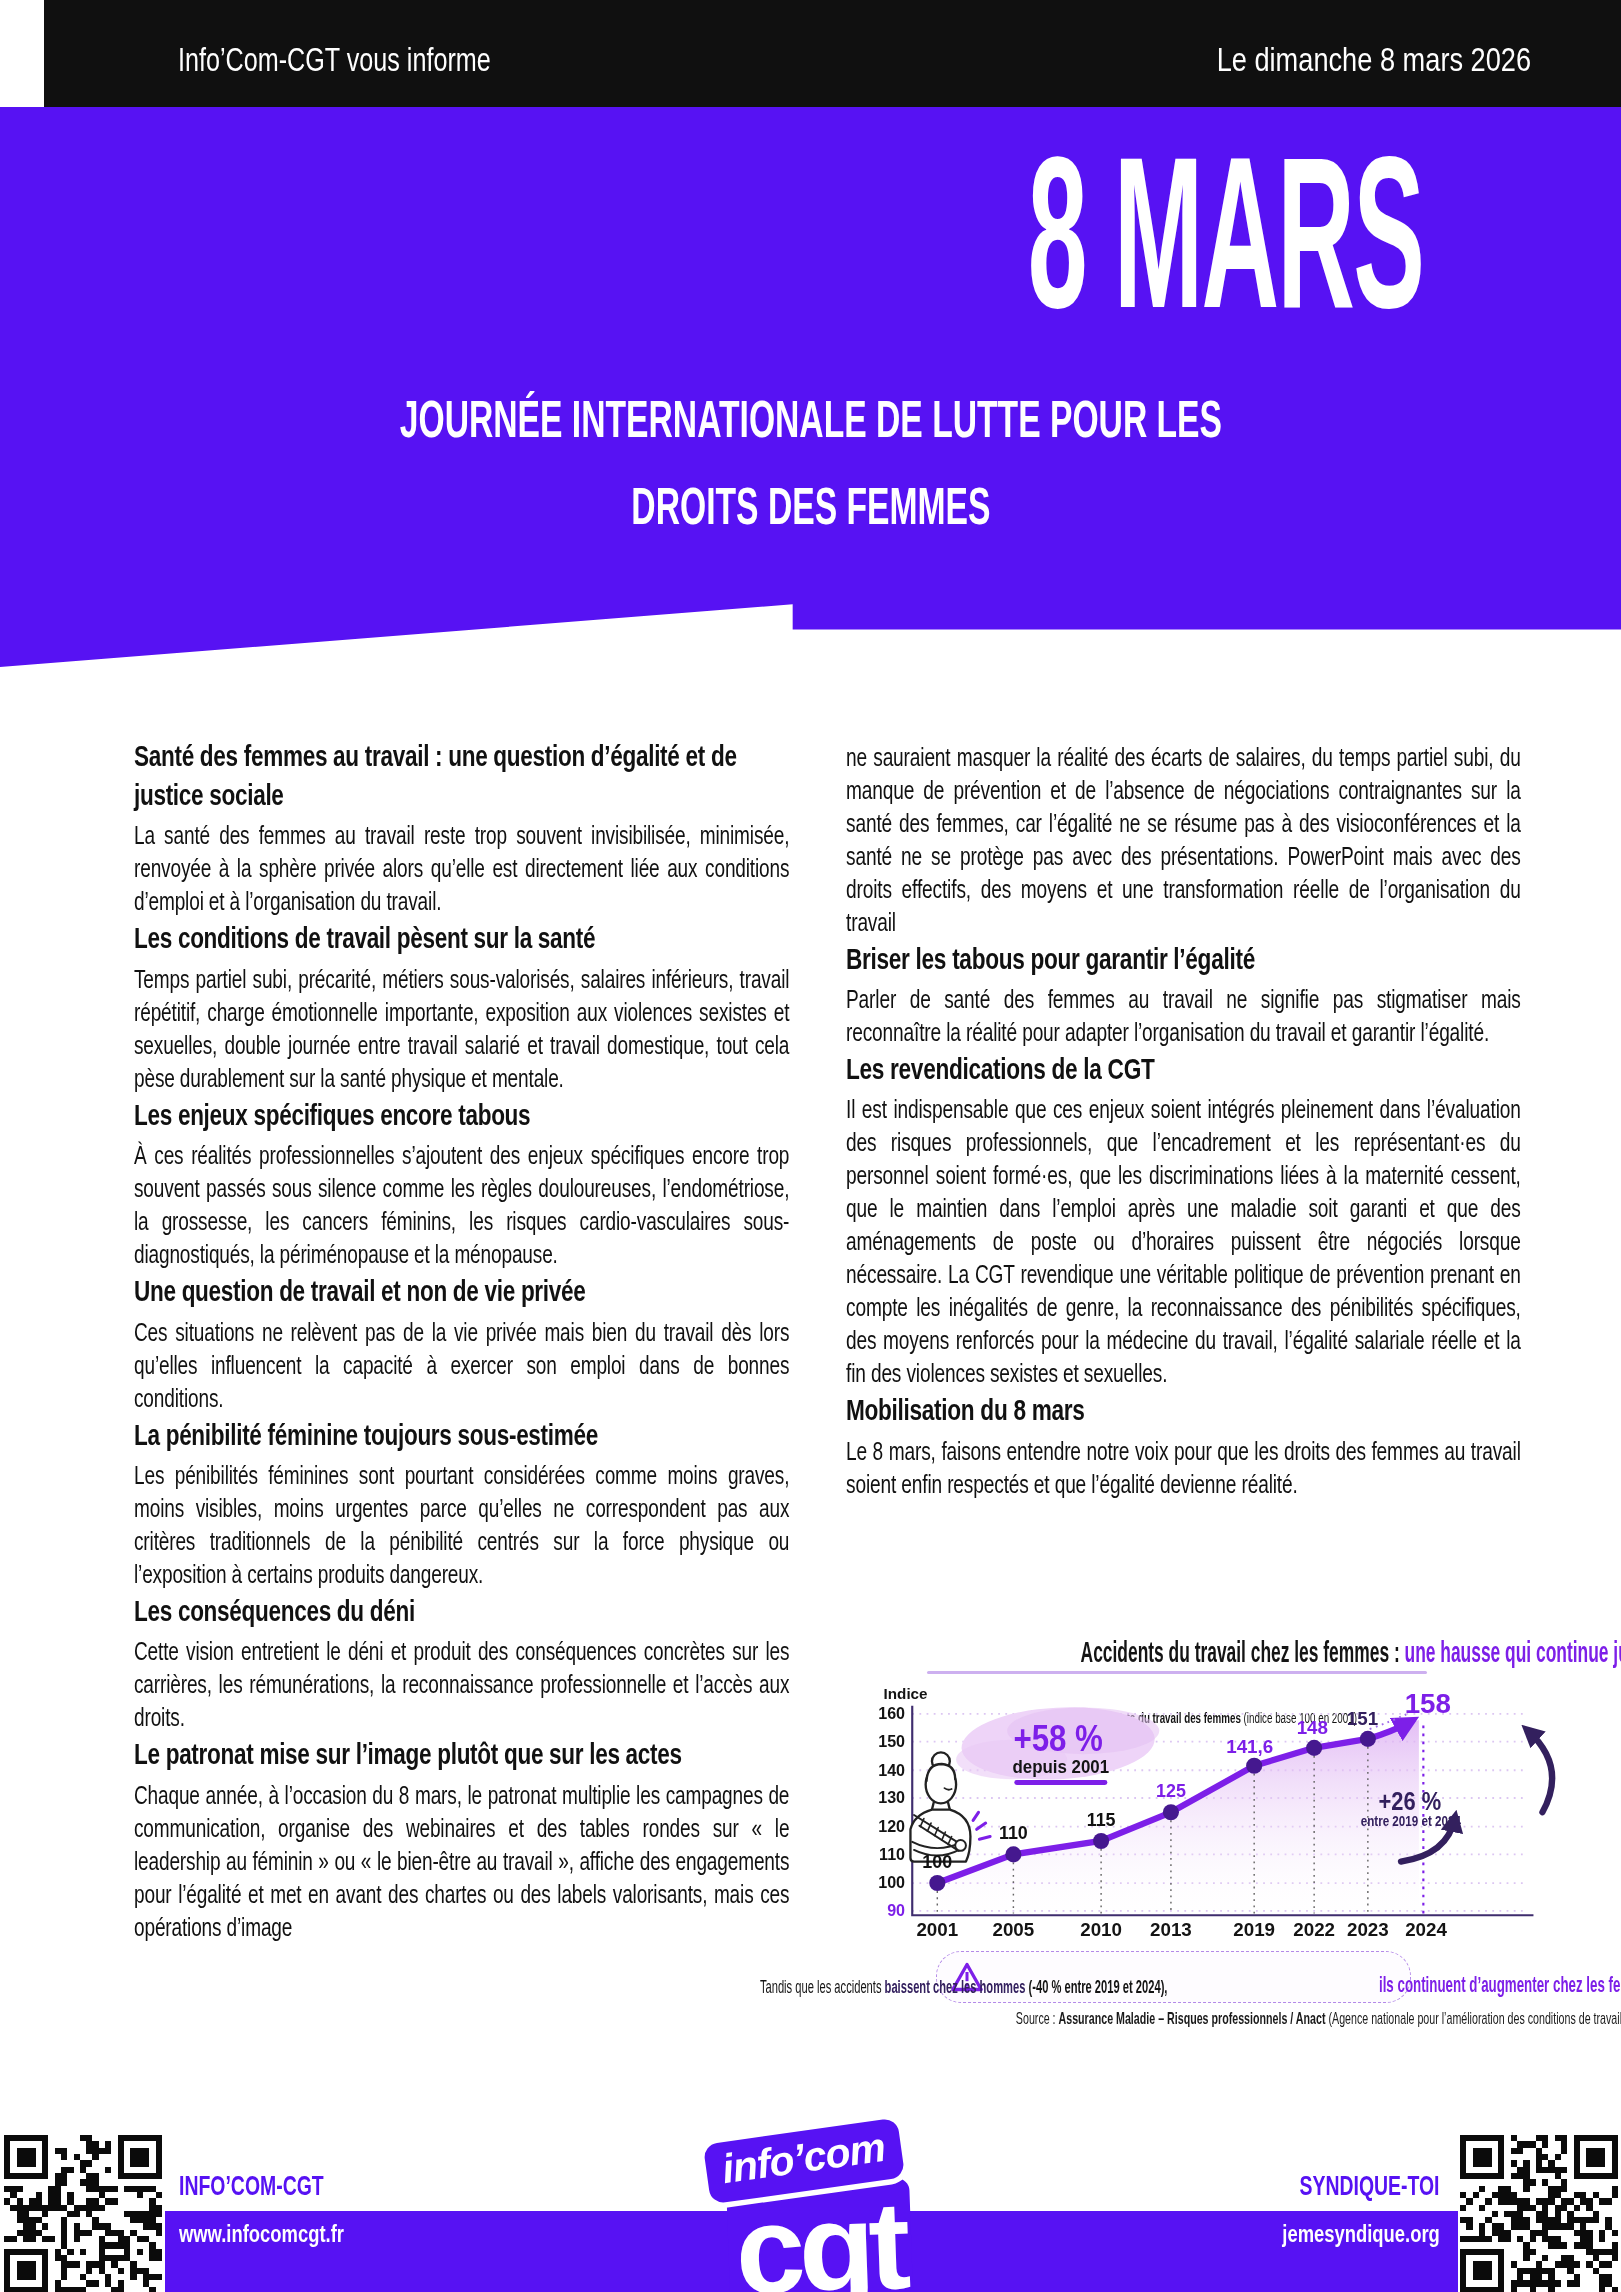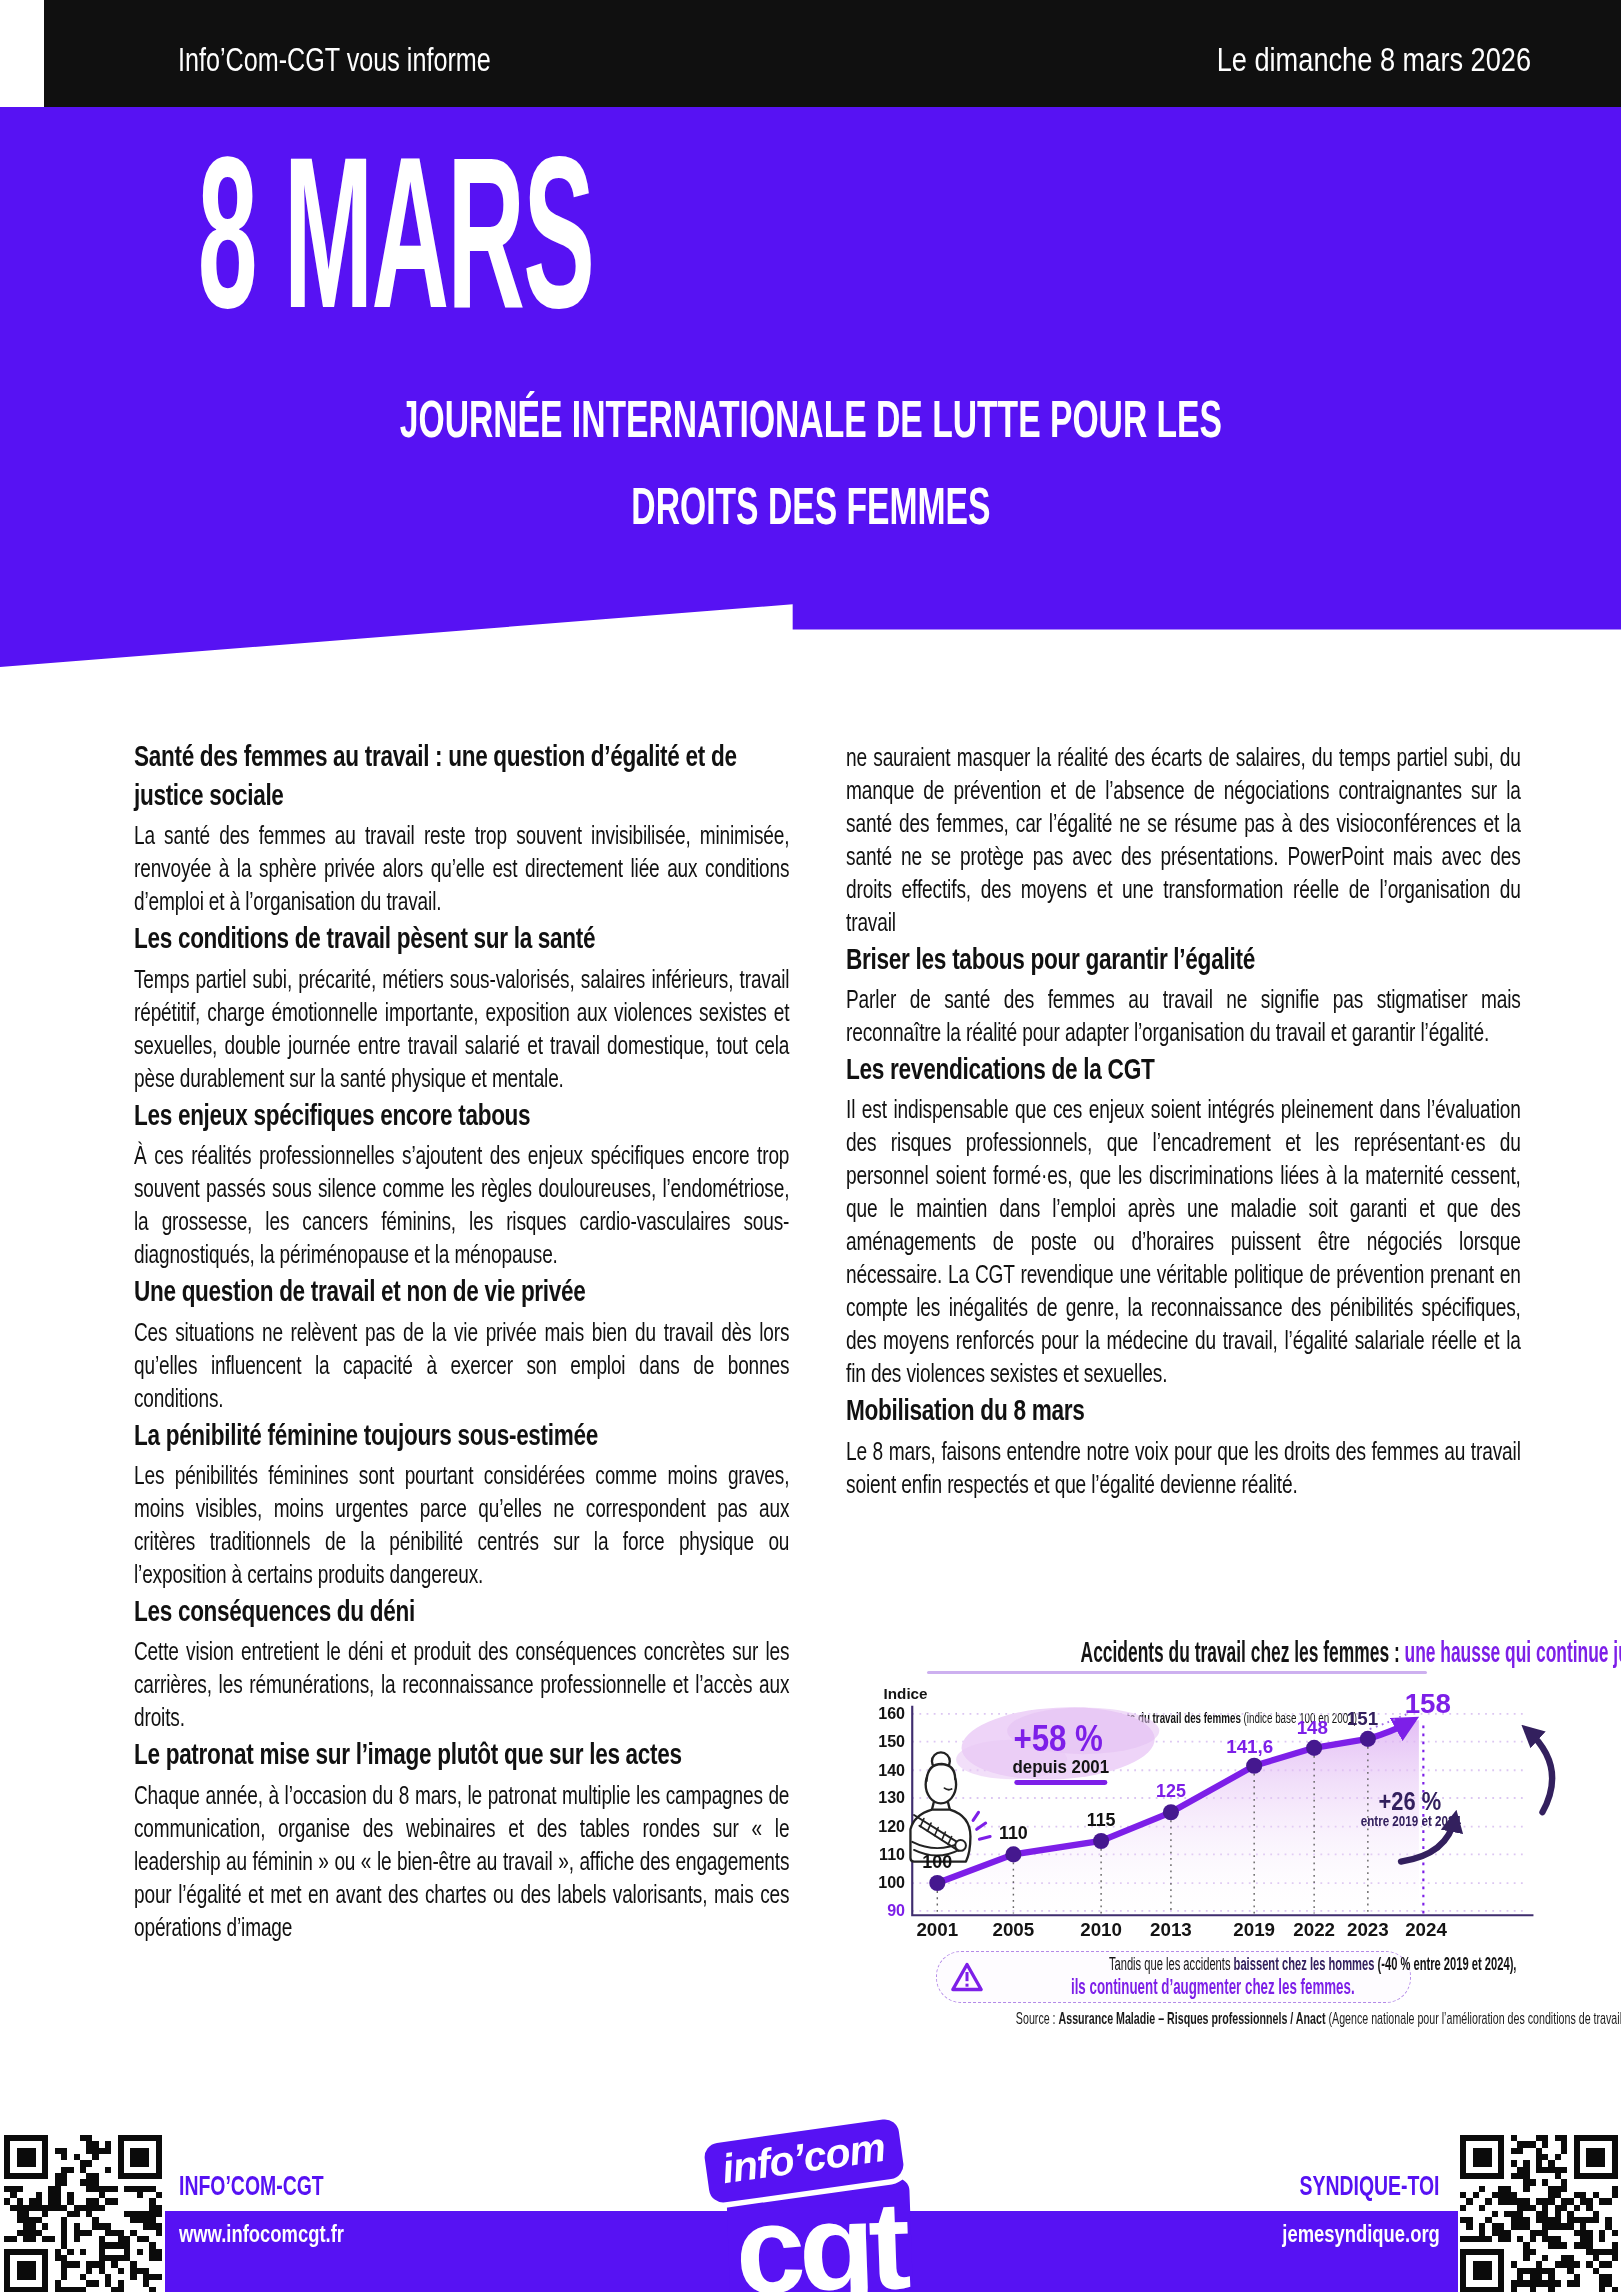--- a/index.html
+++ b/index.html
@@ -16,21 +16,21 @@
   }
   .topbar .left{font-size:34px;transform:scaleX(.74);transform-origin:left center;white-space:nowrap;}
   .topbar .right{font-size:34px;transform:scaleX(.8);transform-origin:right center;white-space:nowrap;}
   
   .banner{
     position:absolute;top:107px;left:0;width:1621px;height:560px;background:#5712f3;
     clip-path:polygon(0 0,100% 0,100% 93.3%,48.9% 93.3%,48.9% 88.8%,0 100%);
     color:#fff;
   }
   .banner .big-title{
-    position:absolute;top:0;width:100%;text-align:left;
+    position:absolute;top:0;width:100%;text-align:right;
     font-size:215px;line-height:251px;font-weight:700;letter-spacing:-3.6px;white-space:nowrap;
   }
   .banner .big-title>span{display:inline-block;transform:scaleX(.5);transform-origin:center;}
   .banner .subtitle{
     position:absolute;top:269px;width:100%;text-align:center;
     font-size:51px;line-height:87px;font-weight:700;white-space:nowrap;
   }
   .banner .subtitle>span{display:inline-block;transform:scaleX(.66);transform-origin:center top;}
   
   .col{position:absolute;top:736px;color:#111;}
@@ -58,21 +58,21 @@
   .ig-title .t-purple{color:#7d1fe8;}
   .ig-divider{position:absolute;top:41px;left:81px;width:500px;height:2.7px;background:#cdb0f0;border-radius:1.8px;}
   .ig-subtitle{position:absolute;top:47px;left:0;width:694px;text-align:center;white-space:nowrap;
     font-size:14px;color:#141414;margin-top:33px;}
   .ig-subtitle>span{display:inline-block;transform:scaleX(.7);transform-origin:center;}
   .ig-subtitle b{font-weight:700;}
   .ig-svg{position:absolute;top:54px;left:0;}
   .ig-callout{
     position:absolute;top:321px;left:90px;width:475px;height:52px;
     border:1.8px dashed #b48ae8;border-radius:25px;background:#fefcff;
-    display:flex;flex-direction:column;justify-content:center;align-items:flex-start;
+    display:flex;flex-direction:row;justify-content:center;align-items:flex-end;
     padding:3.6px 9px 3.6px 47px;box-sizing:border-box;text-align:center;
   }
   .ig-callout .warn{position:absolute;left:12.5px;top:50%;transform:translateY(-50%);}
   .ig-callout .l1{font-size:18px;color:#141414;white-space:nowrap;transform:scaleX(.62);transform-origin:center;}
   .ig-callout .l1 .navy{font-weight:700;color:#33205e;}
   .ig-callout .l1 .blk{font-weight:700;}
   .ig-callout .l2{font-size:21.5px;font-weight:700;color:#7d1fe8;white-space:nowrap;transform:scaleX(.62);transform-origin:center;}
   .ig-source{position:absolute;top:380px;left:0;width:694px;text-align:center;white-space:nowrap;
     font-size:15.7px;color:#1a1a1a;}
   .ig-source>span{display:inline-block;transform:scaleX(.68);transform-origin:center;}

